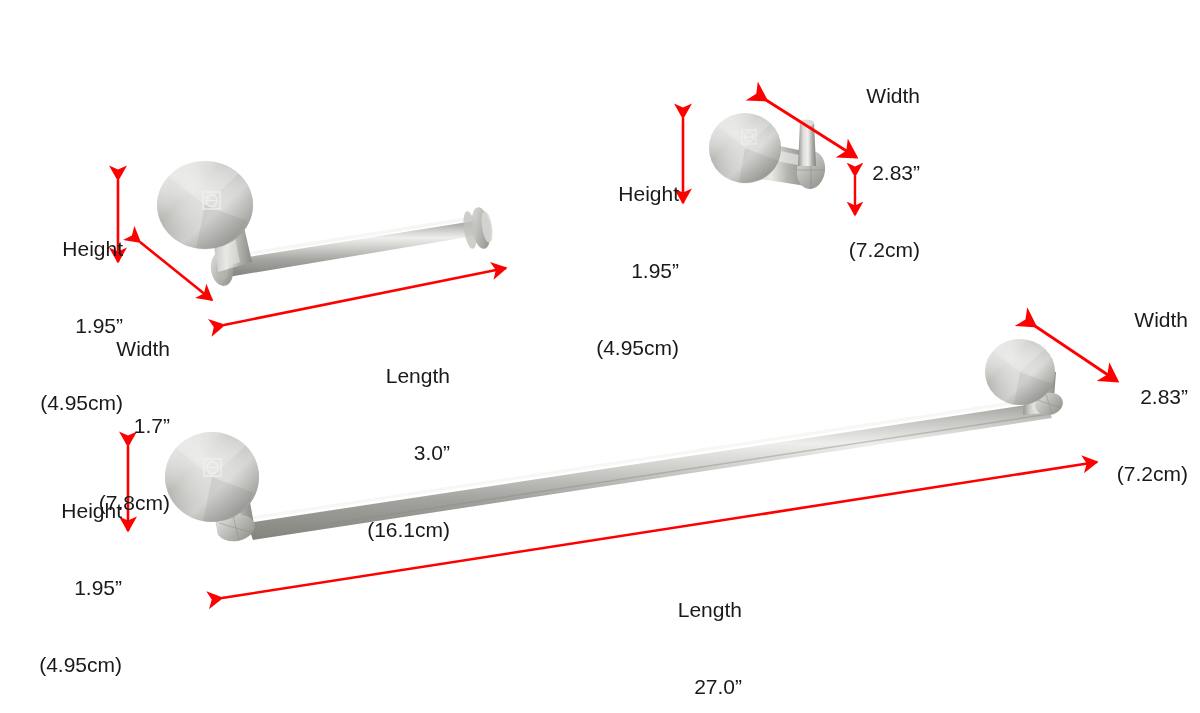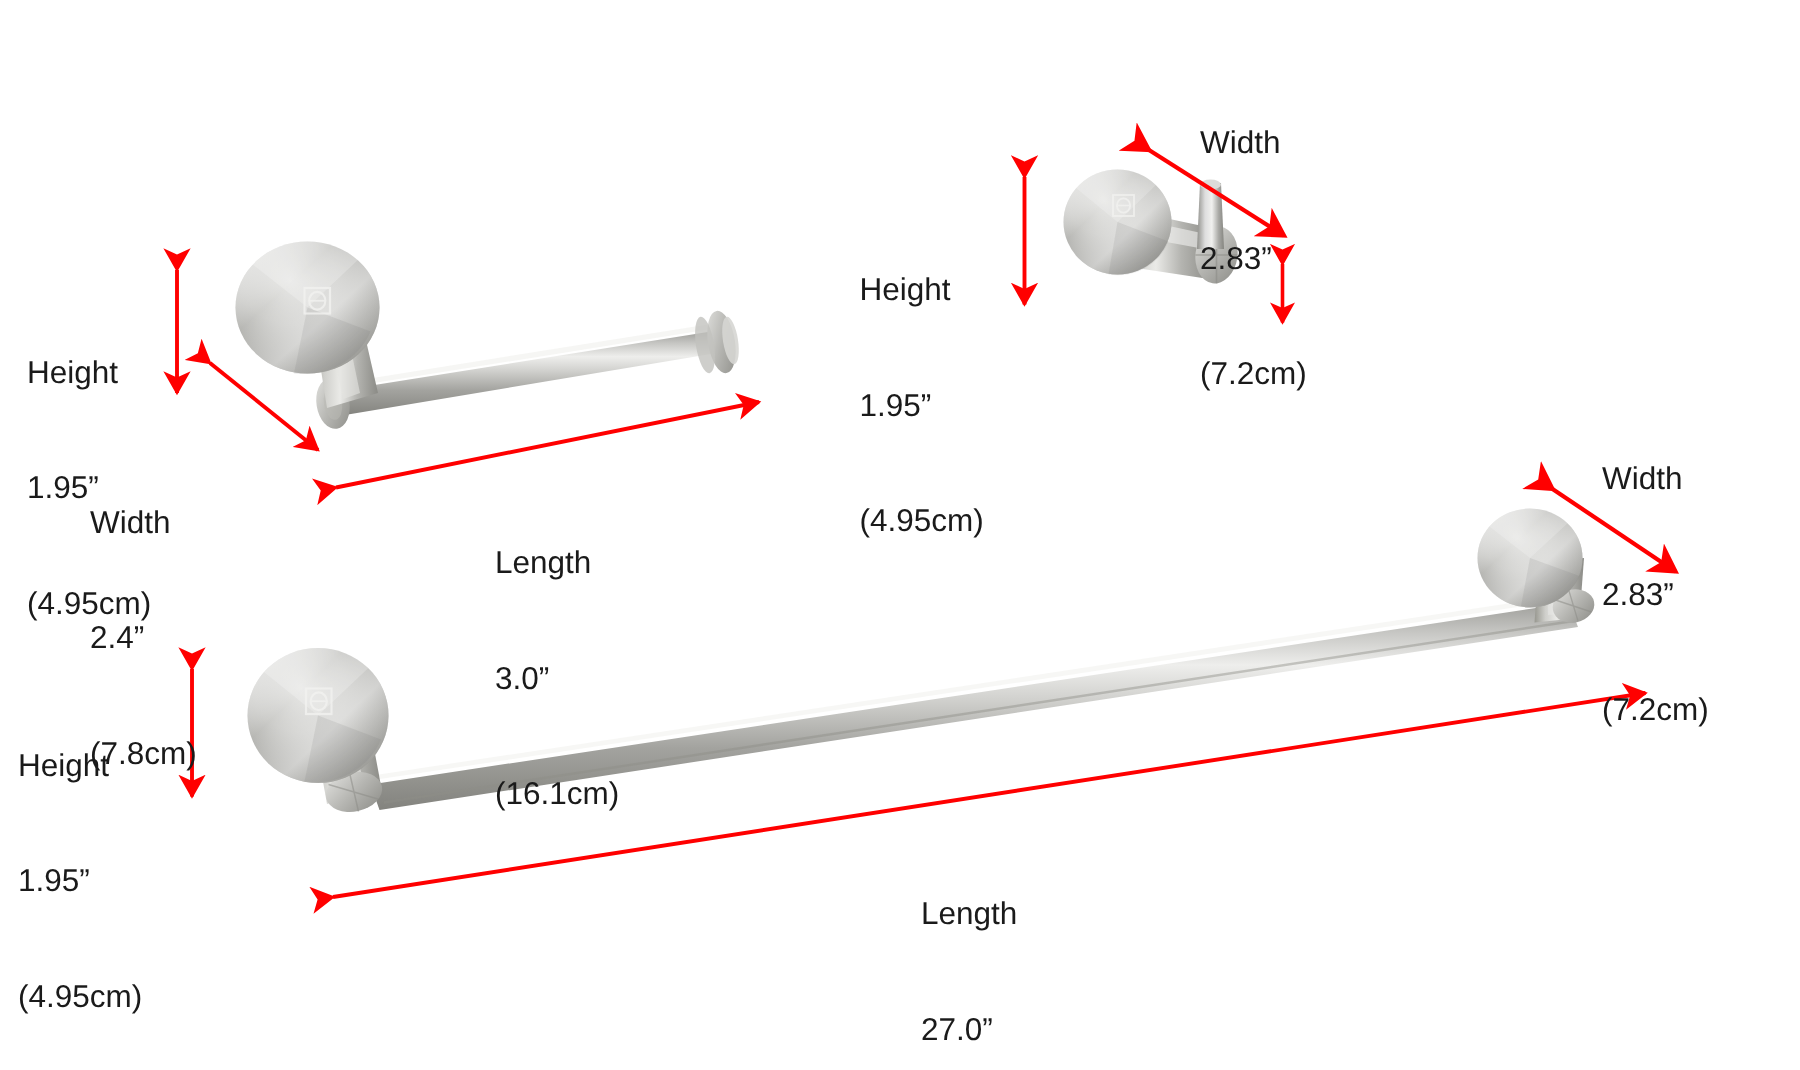--- a/index.html
+++ b/index.html
@@ -11,21 +11,21 @@
     position: relative;
     width: 1200px;
     height: 713px;
     background: #ffffff;
     overflow: hidden;
     font-family: "Liberation Sans", sans-serif;
   }
   .dim-label {
     position: absolute;
     color: #1a1a1a;
-    text-align: left;
+    text-align: right;
     line-height: 1.22;
     white-space: pre;
     font-weight: 400;
   }
   .dim-label .ln { display: block; }
   svg.layer {
     position: absolute;
     left: 0;
     top: 0;
     width: 1200px;
@@ -197,21 +197,21 @@
   </svg>
 
   <div class="dim-label" style="left:18px; top:185px; width:105px; font-size:21px;">
     <span class="ln">Height</span>
     <span class="ln">1.95”</span>
     <span class="ln">(4.95cm)</span>
   </div>
 
   <div class="dim-label" style="left:60px; top:285px; width:110px; font-size:21px;">
     <span class="ln">Width</span>
-    <span class="ln">2.4”</span>
+    <span class="ln">1.7”</span>
     <span class="ln">(7.8cm)</span>
   </div>
 
   <div class="dim-label" style="left:330px; top:312px; width:120px; font-size:21px;">
     <span class="ln">Length</span>
     <span class="ln">3.0”</span>
     <span class="ln">(16.1cm)</span>
   </div>
 
   <div class="dim-label" style="left:573px; top:130px; width:106px; font-size:21px;">

